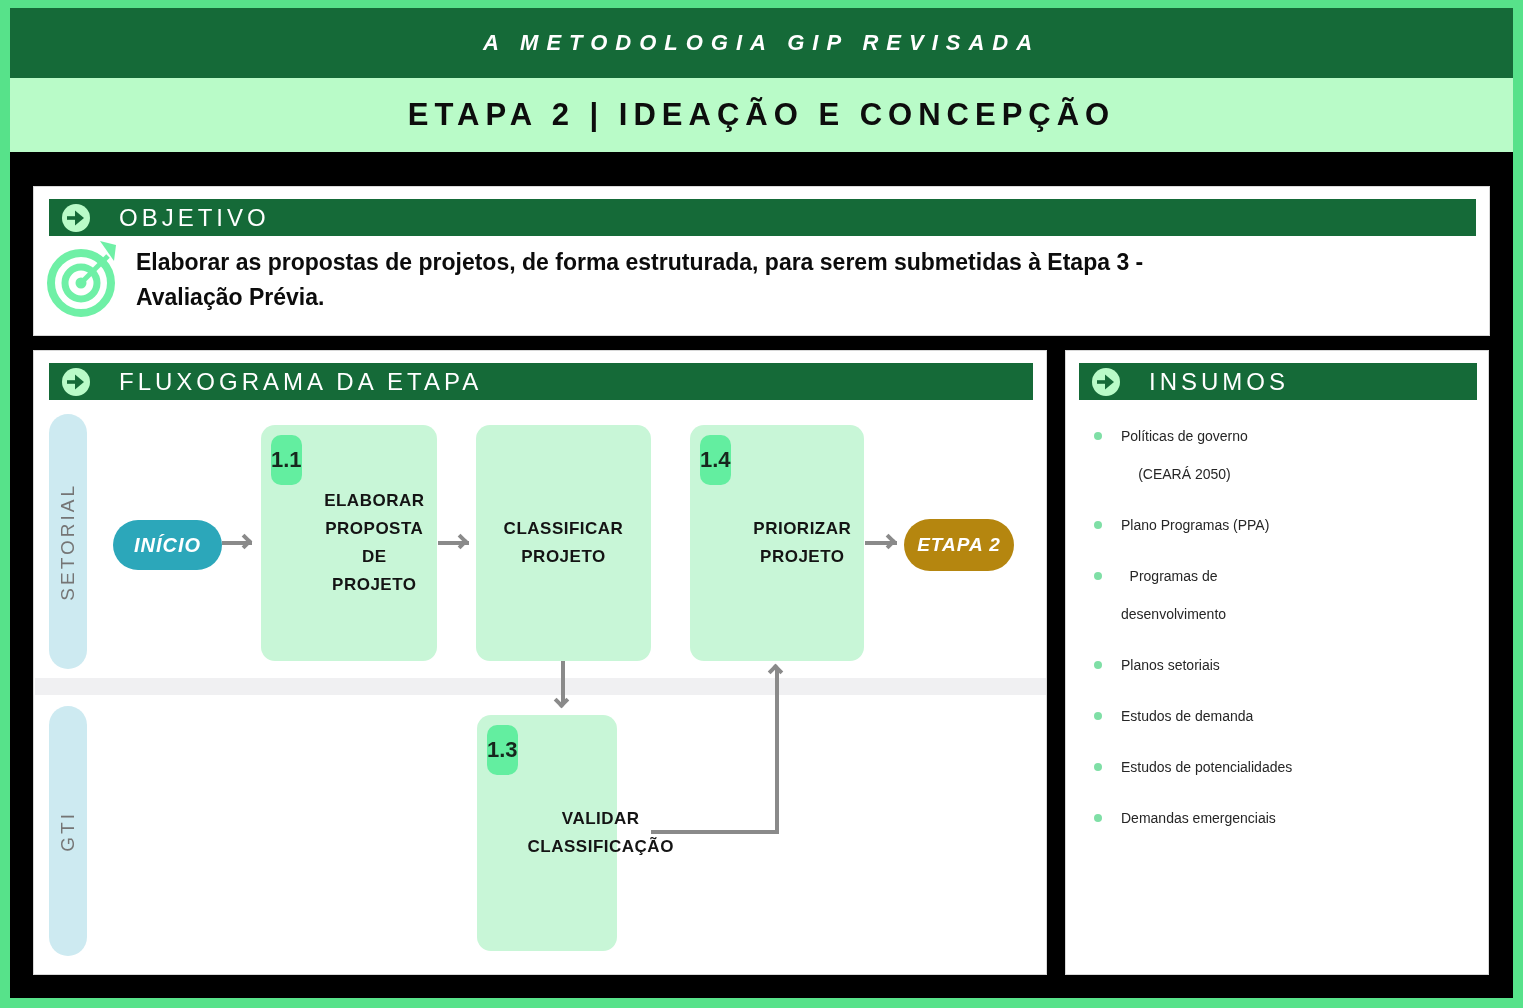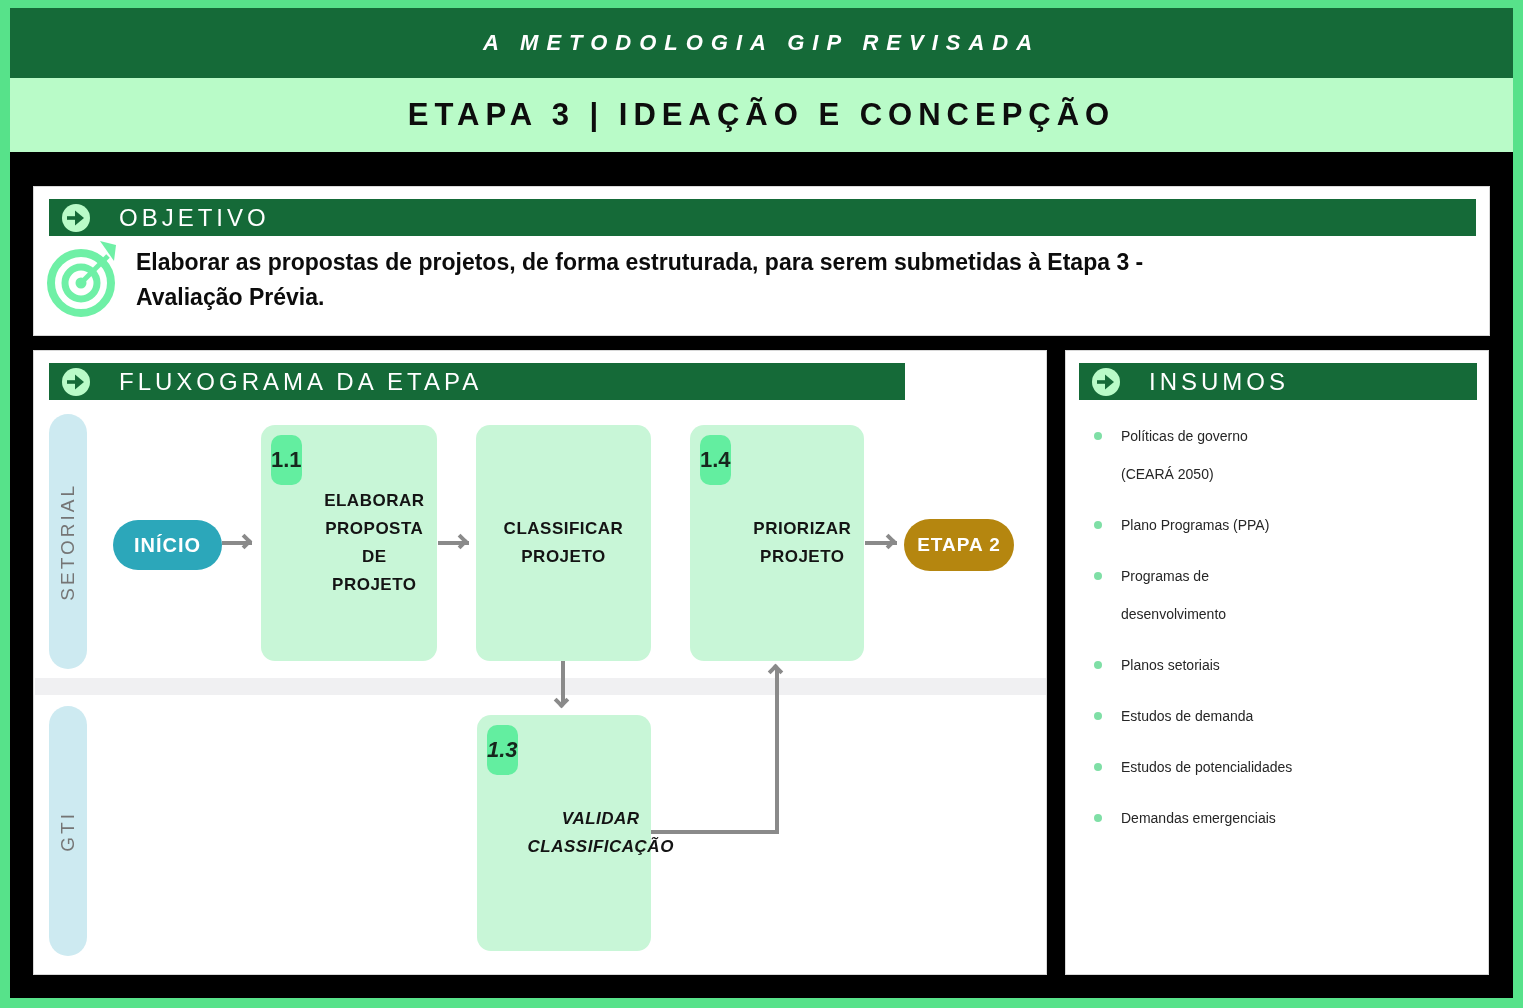--- a/index.html
+++ b/index.html
@@ -25,75 +25,75 @@
 
   
   .obj-panel { left:23px; top:178px; width:1457px; height:150px; }
   .obj-head { left:15px; top:12px; width:1427px; height:37px; }
   .obj-body { position:absolute; left:10px; top:52px; display:flex; gap:14px; }
   .obj-text { white-space:pre-line; font-size:23px; font-weight:bold; color:#0c0c0c;
               line-height:35px; padding-top:6px; max-width:1300px; }
 
   
   .flow-panel { left:23px; top:342px; width:1014px; height:625px; }
-  .flow-head { left:15px; top:12px; width:856px; height:37px; }
+  .flow-head { left:15px; top:12px; width:984px; height:37px; }
   .lane-divider { position:absolute; left:1px; top:327px; width:1011px; height:17px; background:#f0f0f2; }
   .lane-pill { position:absolute; left:15px; width:38px; background:#cdeaf1; border-radius:19px;
                display:flex; align-items:center; justify-content:center; }
   .lane-pill span { writing-mode:vertical-rl; transform:rotate(180deg); color:#757575;
                     font-size:19px; letter-spacing:3px; }
   .lane-setorial { top:63px; height:255px; }
   .lane-gti { top:355px; height:250px; }
 
   .pill { position:absolute; display:flex; align-items:center; justify-content:center;
-          color:#fff; font-weight:bold; }
+          color:#fff; font-weight:bold;font-style:italic; }
   .pill-inicio { left:79px; top:169px; width:109px; height:50px; background:#2ca7ba;
                  border-radius:25px; font-size:20px; letter-spacing:1px; }
   .pill-etapa2 { left:870px; top:168px; width:110px; height:52px; background:#b5860f;
                  border-radius:26px; font-size:19px; letter-spacing:1px; }
 
   .step-box { position:absolute; width:175px; height:236px; background:#c8f6d7; border-radius:14px;
               display:flex; }
   .step-head { margin:10px 10px 0 10px; height:50px; background:#63eea0; border-radius:10px;
                display:flex; align-items:center; justify-content:center;
                font-size:22px; font-weight:bold; color:#17261d; }
   .step-label { flex:1; display:flex; align-items:center; justify-content:center; text-align:center;
                 white-space:pre-line; font-size:17px; font-weight:bold; color:#141414;
                 line-height:28px; letter-spacing:0.5px; }
   .box-11 { left:227px; top:74px; width:176px; }
   .box-12 { left:442px; top:74px; }
   .box-14 { left:656px; top:74px; width:174px; }
-  .box-13 { left:443px; top:364px; width:174px;font-style:italic; }
+  .box-13 { left:443px; top:364px; width:140px; }
 
   .aline { position:absolute; background:#8a8a8a; }
   .chev { position:absolute; width:11px; height:11px;
           border-right:4px solid #8a8a8a; border-bottom:4px solid #8a8a8a; }
   .chev-right { transform:rotate(-45deg); }
   .chev-down  { transform:rotate(45deg); }
   .chev-up    { transform:rotate(-135deg); }
 
   
-  .ins-panel { left:1055px; top:342px; width:424px; height:625px; }
+  .ins-panel { left:1055px; top:342px; width:424px; height:625px;text-align:center; }
   .ins-head { left:13px; top:12px; width:398px; height:37px; }
   .ins-list { position:absolute; left:28px; top:66px; list-style:none; }
   .ins-list li { display:flex; gap:19px; margin-bottom:13px; }
   .ins-dot { width:8px; height:8px; border-radius:50%; background:#7fdfa6; margin-top:15px; flex:0 0 8px; }
   .ins-text { white-space:pre-line; font-size:14px; line-height:38px; color:#262626; }
 </style>
 </head>
 <body>
 
 <div class="page">
   <div class="inner">
 
     <div class="topbar">
       <div class="t">A METODOLOGIA GIP REVISADA</div>
     </div>
     <div class="subbar">
-      <div class="t">ETAPA 3 | IDEAÇÃO E CONCEPÇÃO</div>
+      <div class="t">ETAPA 2 | IDEAÇÃO E CONCEPÇÃO</div>
     </div>
 
     <div class="panel obj-panel">
       <div class="sec-head obj-head">
         <svg class="circle-ico" viewBox="0 0 30 30">
           <circle cx="15" cy="15" r="14" fill="#b9fbc8"></circle>
           <rect x="6" y="13.2" width="10" height="3.6" fill="#156a38"></rect>
           <polygon points="14,7.5 23,15 14,22.5" fill="#156a38"></polygon>
         </svg>
         <span class="label">OBJETIVO</span>

